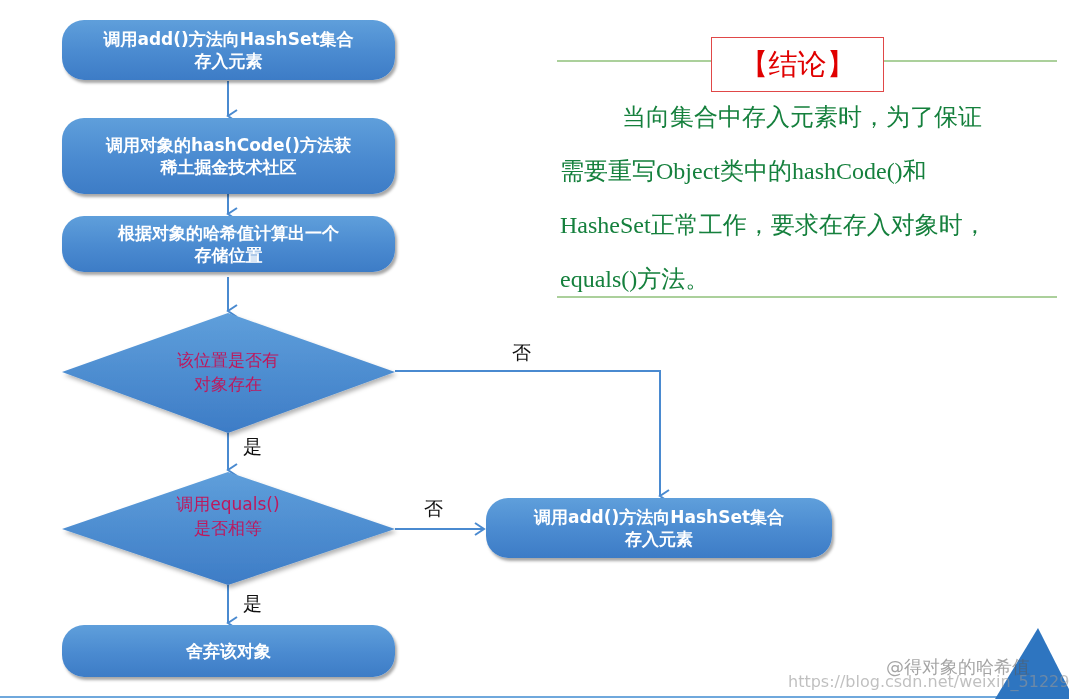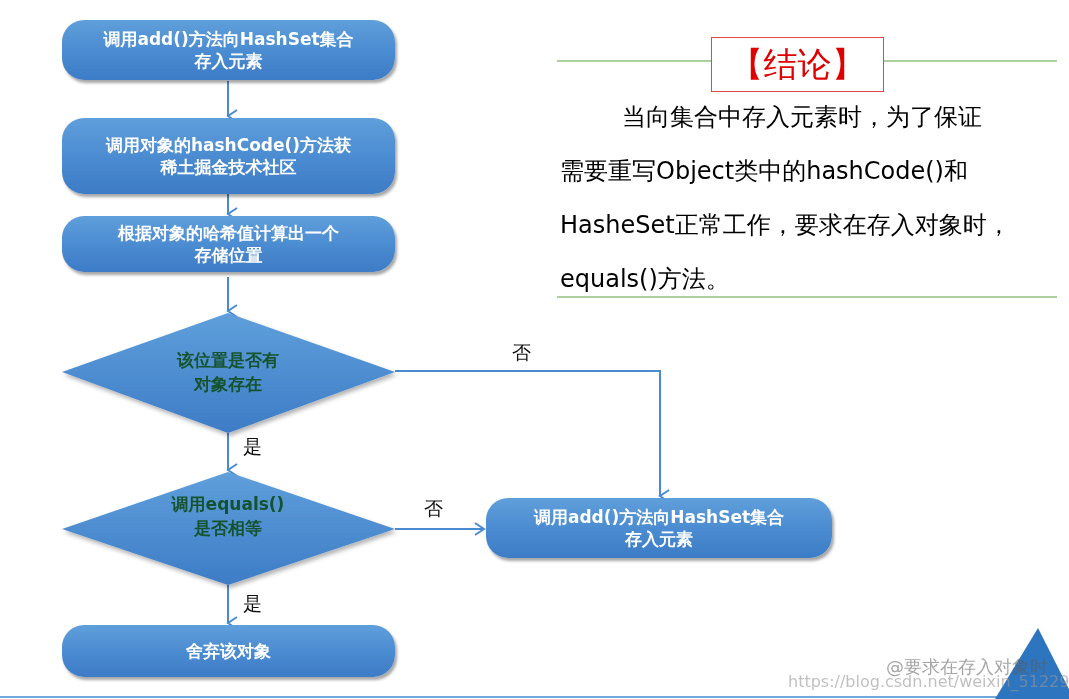--- a/index.html
+++ b/index.html
@@ -4,31 +4,31 @@
 <style>
   html, body { margin:0; padding:0; background:#ffffff; }
   body { width:1069px; height:699px; position:relative; overflow:hidden;
          font-family:"DejaVu Sans","Liberation Sans",sans-serif; }
   .box { position:absolute; box-sizing:border-box;
          background:linear-gradient(#5f9fdb 0%, #4a8ad0 55%, #3d7cc6 100%);
          color:#fff; font-weight:bold; font-size:17px; line-height:22px;
          text-align:center; display:flex; align-items:center; justify-content:center;
          box-shadow:2px 3px 3px rgba(0,0,0,0.35); padding:0 8px;border-radius:22px; }
   .box span { display:block; }
-  .diamond-text { position:absolute; color:#14532d; font-weight:bold; font-size:17px;
+  .diamond-text { position:absolute; color:#be185d; font-weight:normal; font-size:17px;
                   line-height:24px; text-align:center; }
   svg.lines { position:absolute; left:0; top:0; }
   .lbl { position:absolute; font-family:"DejaVu Serif","Liberation Serif",serif;
          font-size:19px; color:#111; }
   .concl-title { position:absolute; left:711px; top:37px; width:173px; height:55px;
                  box-sizing:border-box; border:1.5px solid #e04848; background:#fff;
-                 color:#e00000; font-size:34px; display:flex; align-items:center;
+                 color:#e00000; font-size:29px; display:flex; align-items:center;
                  justify-content:center; }
   .concl-text { position:absolute; left:560px; top:90px; width:500px;
-                font-size:24px; line-height:54px; color:#000000; }
+                font-size:24px; line-height:54px; color:#15803d;font-family:Liberation Serif, serif; }
   .concl-text .ind { padding-left:62px; }
   .wm1 { position:absolute; left:886px; top:655px; font-size:18px; color:rgba(90,90,90,0.55); }
   .wm2 { position:absolute; left:788px; top:672px; font-size:16px; color:rgba(150,150,150,0.6); }
 </style>
 </head>
 <body>
 
 <svg class="lines" width="1069" height="699">
   <defs>
     <marker id="arr" markerWidth="14" markerHeight="14" refX="7" refY="12" orient="auto" markerUnits="userSpaceOnUse">
@@ -110,14 +110,14 @@
 </div>
 
 <div class="concl-title">【结论】</div>
 <div class="concl-text">
   <div class="ind">当向集合中存入元素时，为了保证</div>
   <div>需要重写Object类中的hashCode()和</div>
   <div>HasheSet正常工作，要求在存入对象时，</div>
   <div>equals()方法。</div>
 </div>
 
-<div class="wm1">@要求在存入对象时</div>
+<div class="wm1">@得对象的哈希值</div>
 <div class="wm2">https://blog.csdn.net/weixin_51229662</div>
 
 </body></html>

